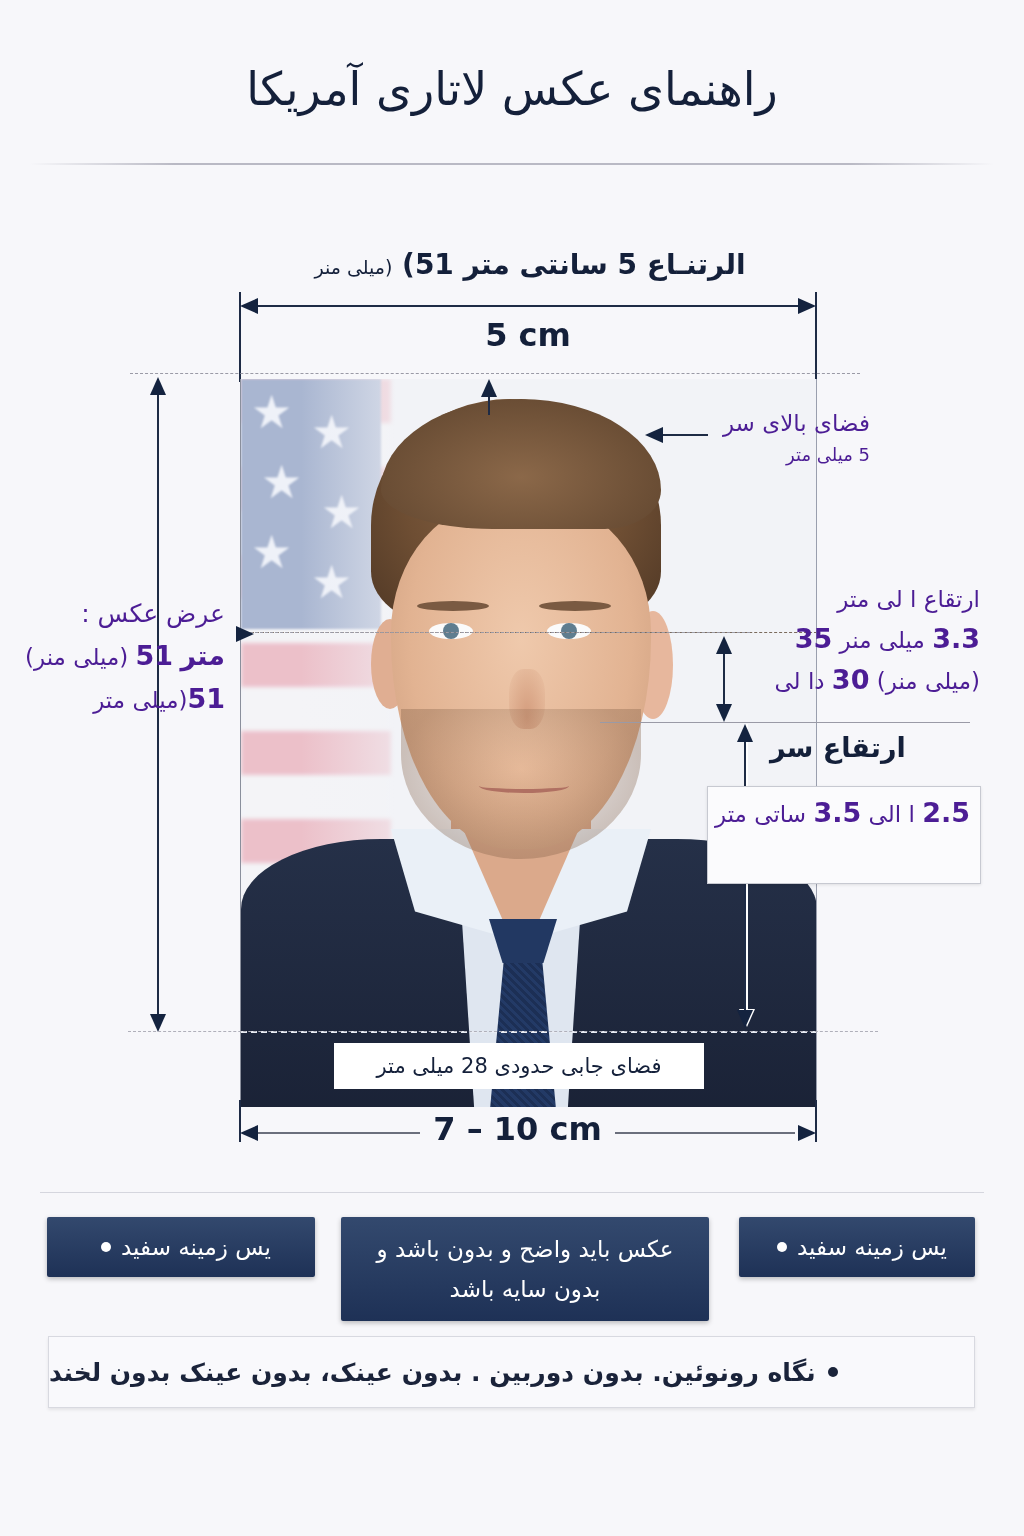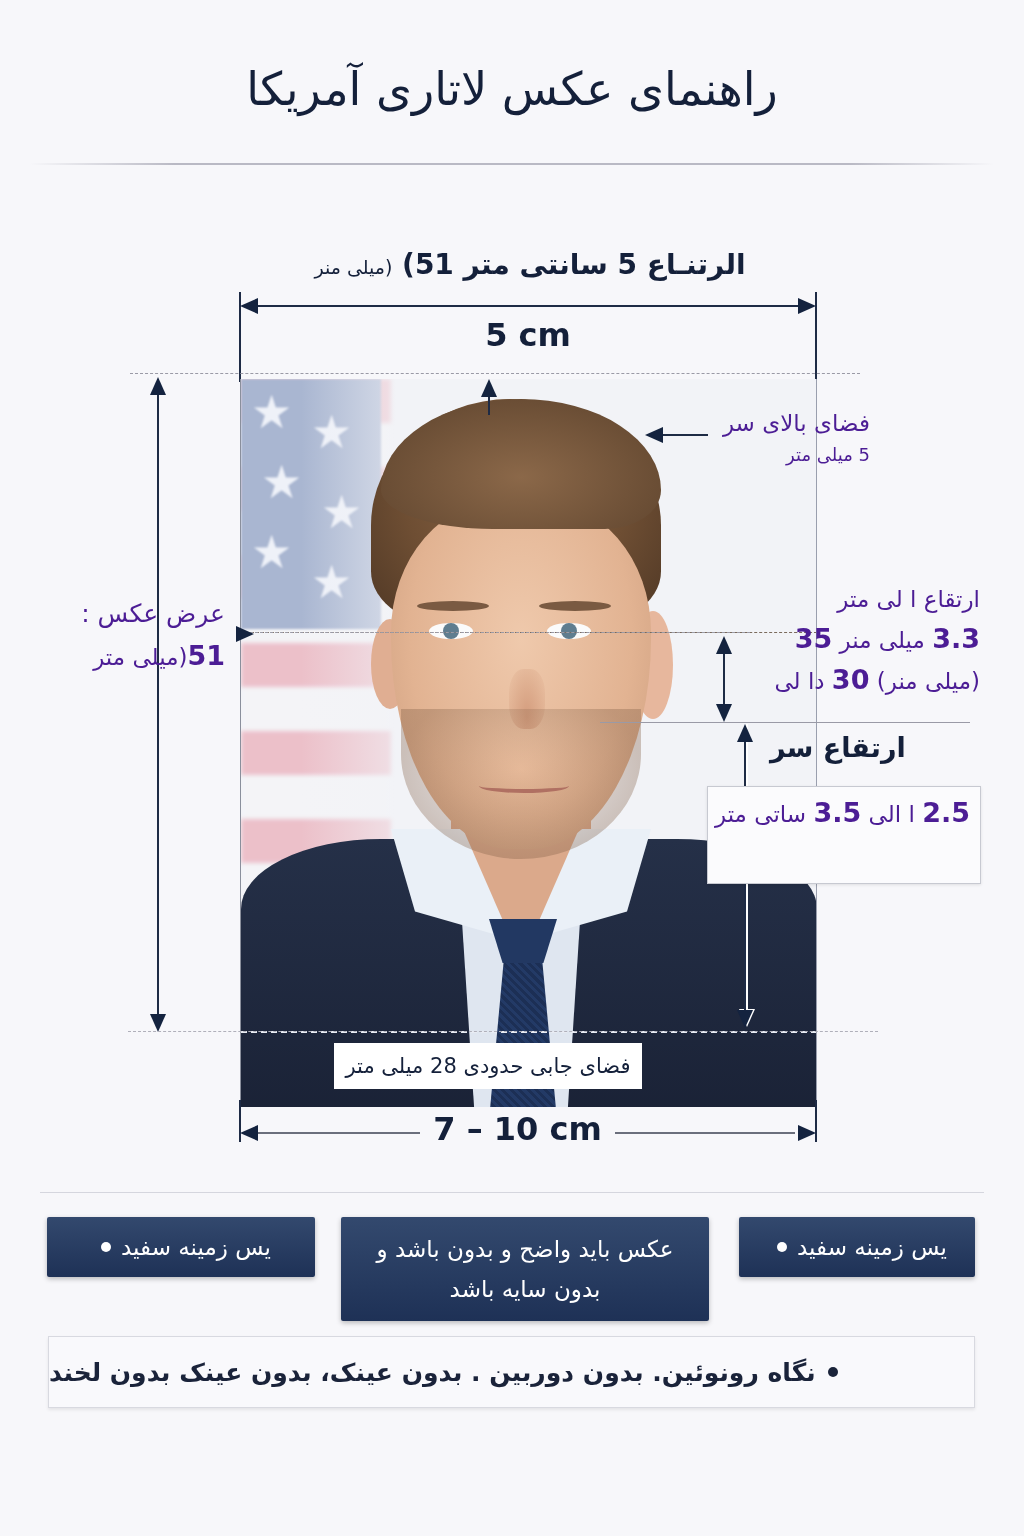--- a/index.html
+++ b/index.html
@@ -51,21 +51,21 @@
   #tie { left: 240px; top: 555px; width: 84px; height: 200px; background: repeating-linear-gradient(45deg, #233a66 0 3px, #1c2f55 3px 6px); clip-path: polygon(30% 0, 70% 0, 92% 100%, 8% 100%); }
   #tie-knot { left: 248px; top: 540px; width: 68px; height: 44px; background: #223862; clip-path: polygon(0 0, 100% 0, 80% 100%, 20% 100%); }
 
   #photo-right-border { left: 816px; top: 379px; width: 1px; height: 728px; background: #9a9fae; }
 
   
   .side-text { font-size: 23px; color: #4c1d95; line-height: 1.5; white-space: nowrap; }
   .side-text b { font-size: 27px; }
 
   #head-box { left: 707px; top: 786px; width: 274px; height: 98px; background: #fbfbfd; border: 1.5px solid #c7c9d1; box-shadow: 0 1px 3px rgba(0,0,0,0.1); padding: 6px 10px; text-align: right; }
-  #chin-box { left: 334px; top: 1043px; width: 308px; height: 46px; background: #ffffff; display: flex; align-items: center; justify-content: center; font-size: 21px; }
+  #chin-box { left: 334px; top: 1043px; width: 370px; height: 46px; background: #ffffff; display: flex; align-items: center; justify-content: center; font-size: 21px; }
 
   #mid-divider { left: 40px; top: 1192px; width: 944px; height: 1px; background: #d5d6de; }
 
   .req-card { background: linear-gradient(180deg, #33496e, #1e3156); color: #ffffff; font-size: 23px; box-shadow: 0 2px 5px rgba(0,0,0,0.25); display: flex; align-items: center; justify-content: center; text-align: center; border-radius: 2px; }
   .bullet { display: inline-block; width: 10px; height: 10px; border-radius: 50%; background: currentColor; vertical-align: middle; margin: 0 10px; }
 
   #bottom-note { left: 48px; top: 1336px; width: 927px; height: 72px; background: #f9f9fc; border: 1px solid #d8d9e0; box-shadow: 0 2px 3px rgba(0,0,0,0.08); display: flex; align-items: center; justify-content: flex-end; font-size: 25px; font-weight: bold; color: #1a233a; }
 </style>
 </head>
 <body>
@@ -175,20 +175,25 @@
 </div>
 
 <div class="abs line-v" style="left:157px; top:392px; height:626px;"></div>
 <div class="abs arrow-u" style="left:150px; top:377px;"></div>
 <div class="abs arrow-d" style="left:150px; top:1014px;"></div>
 <div class="abs arrow-r" style="left:236px; top:626px; border-left-color:#14233f;"></div>
 
 <div class="abs side-text rtl" style="left:10px; top:594px; width:215px; text-align:right; line-height:1.6;">
   <div style="font-size:25px;">عرض عکس :</div>
   <div>
+    <b>متر</b>
+    <b>51</b>
+    <span>(میلی منر)</span>
+  </div>
+  <div>
     <b>51</b><span>(میلی متر</span>
   </div>
 </div>
 
 <div class="abs dotted" style="left:128px; top:1031px; width:750px; border-top-color:#b0b0ba;"></div>
 
 <div id="chin-box" class="abs rtl">فضای جابی حدودی 28 میلی متر</div>
 
 <div class="abs line-v" style="left:239px; top:1100px; height:42px;"></div>
 <div class="abs line-v" style="left:815px; top:1100px; height:42px;"></div>

